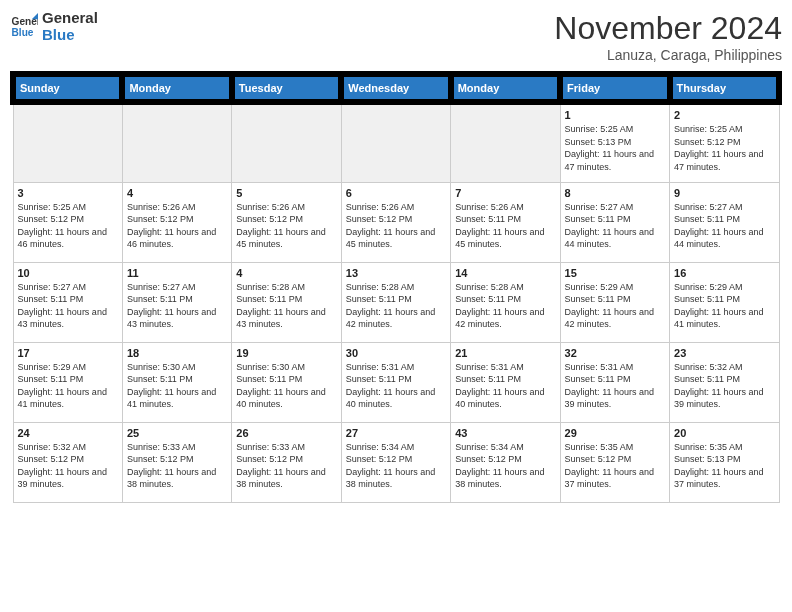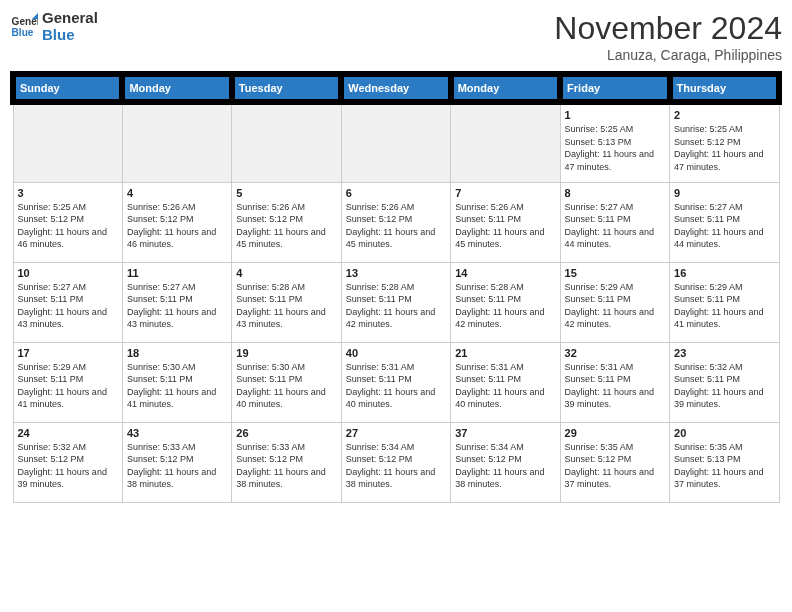--- a/index.html
+++ b/index.html
@@ -209,21 +209,21 @@
           </td>
           <td>
             <span class="day-num">18</span>
             <div class="day-info">Sunrise: 5:30 AM<br>Sunset: 5:11 PM<br>Daylight: 11 hours and 41 minutes.</div>
           </td>
           <td>
             <span class="day-num">19</span>
             <div class="day-info">Sunrise: 5:30 AM<br>Sunset: 5:11 PM<br>Daylight: 11 hours and 40 minutes.</div>
           </td>
           <td>
-            <span class="day-num">40</span>
+            <span class="day-num">30</span>
             <div class="day-info">Sunrise: 5:31 AM<br>Sunset: 5:11 PM<br>Daylight: 11 hours and 40 minutes.</div>
           </td>
           <td>
             <span class="day-num">21</span>
             <div class="day-info">Sunrise: 5:31 AM<br>Sunset: 5:11 PM<br>Daylight: 11 hours and 40 minutes.</div>
           </td>
           <td>
             <span class="day-num">32</span>
             <div class="day-info">Sunrise: 5:31 AM<br>Sunset: 5:11 PM<br>Daylight: 11 hours and 39 minutes.</div>
           </td>
@@ -231,33 +231,33 @@
             <span class="day-num">23</span>
             <div class="day-info">Sunrise: 5:32 AM<br>Sunset: 5:11 PM<br>Daylight: 11 hours and 39 minutes.</div>
           </td>
         </tr>
         <tr class="week-odd">
           <td>
             <span class="day-num">24</span>
             <div class="day-info">Sunrise: 5:32 AM<br>Sunset: 5:12 PM<br>Daylight: 11 hours and 39 minutes.</div>
           </td>
           <td>
-            <span class="day-num">43</span>
+            <span class="day-num">25</span>
             <div class="day-info">Sunrise: 5:33 AM<br>Sunset: 5:12 PM<br>Daylight: 11 hours and 38 minutes.</div>
           </td>
           <td>
             <span class="day-num">26</span>
             <div class="day-info">Sunrise: 5:33 AM<br>Sunset: 5:12 PM<br>Daylight: 11 hours and 38 minutes.</div>
           </td>
           <td>
             <span class="day-num">27</span>
             <div class="day-info">Sunrise: 5:34 AM<br>Sunset: 5:12 PM<br>Daylight: 11 hours and 38 minutes.</div>
           </td>
           <td>
-            <span class="day-num">37</span>
+            <span class="day-num">43</span>
             <div class="day-info">Sunrise: 5:34 AM<br>Sunset: 5:12 PM<br>Daylight: 11 hours and 38 minutes.</div>
           </td>
           <td>
             <span class="day-num">29</span>
             <div class="day-info">Sunrise: 5:35 AM<br>Sunset: 5:12 PM<br>Daylight: 11 hours and 37 minutes.</div>
           </td>
           <td>
             <span class="day-num">20</span>
             <div class="day-info">Sunrise: 5:35 AM<br>Sunset: 5:13 PM<br>Daylight: 11 hours and 37 minutes.</div>
           </td>

